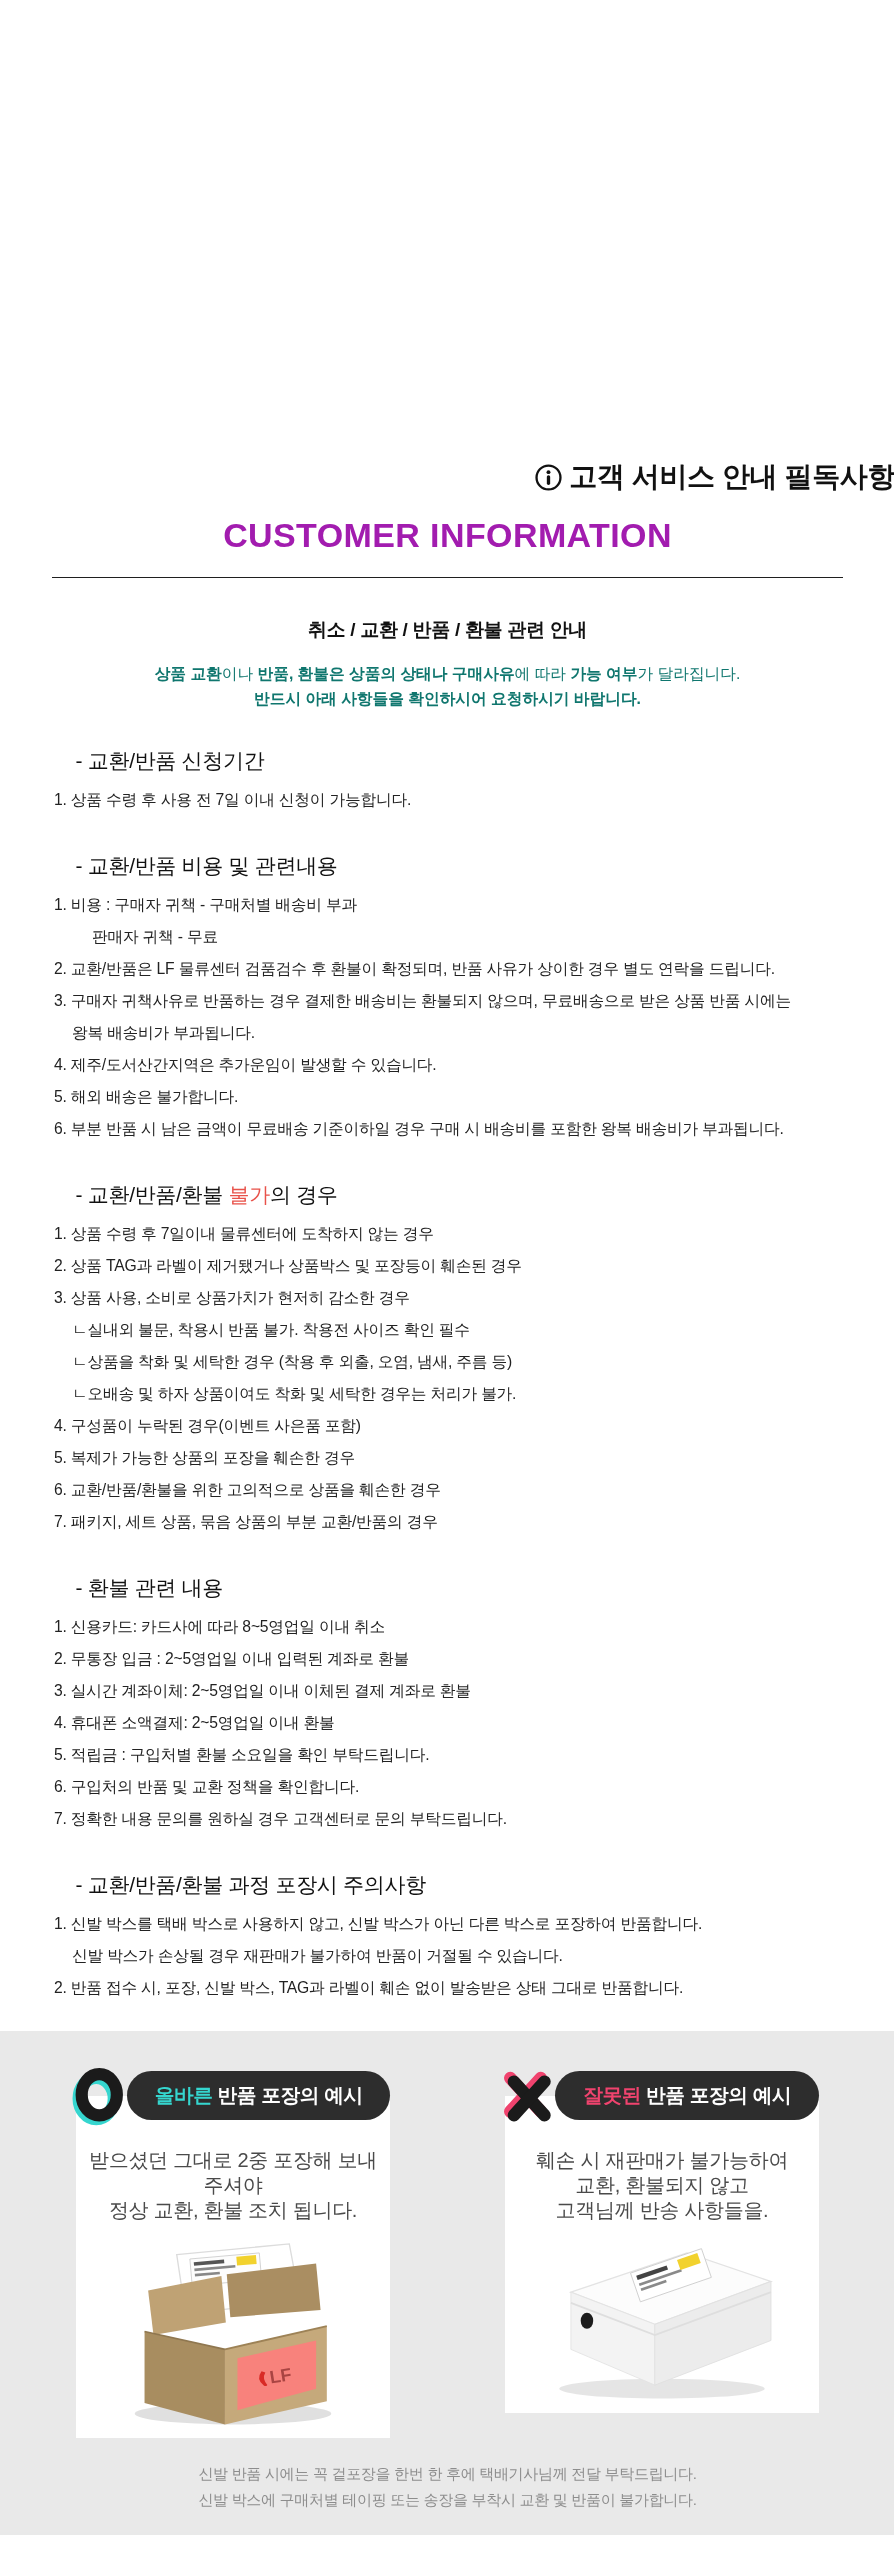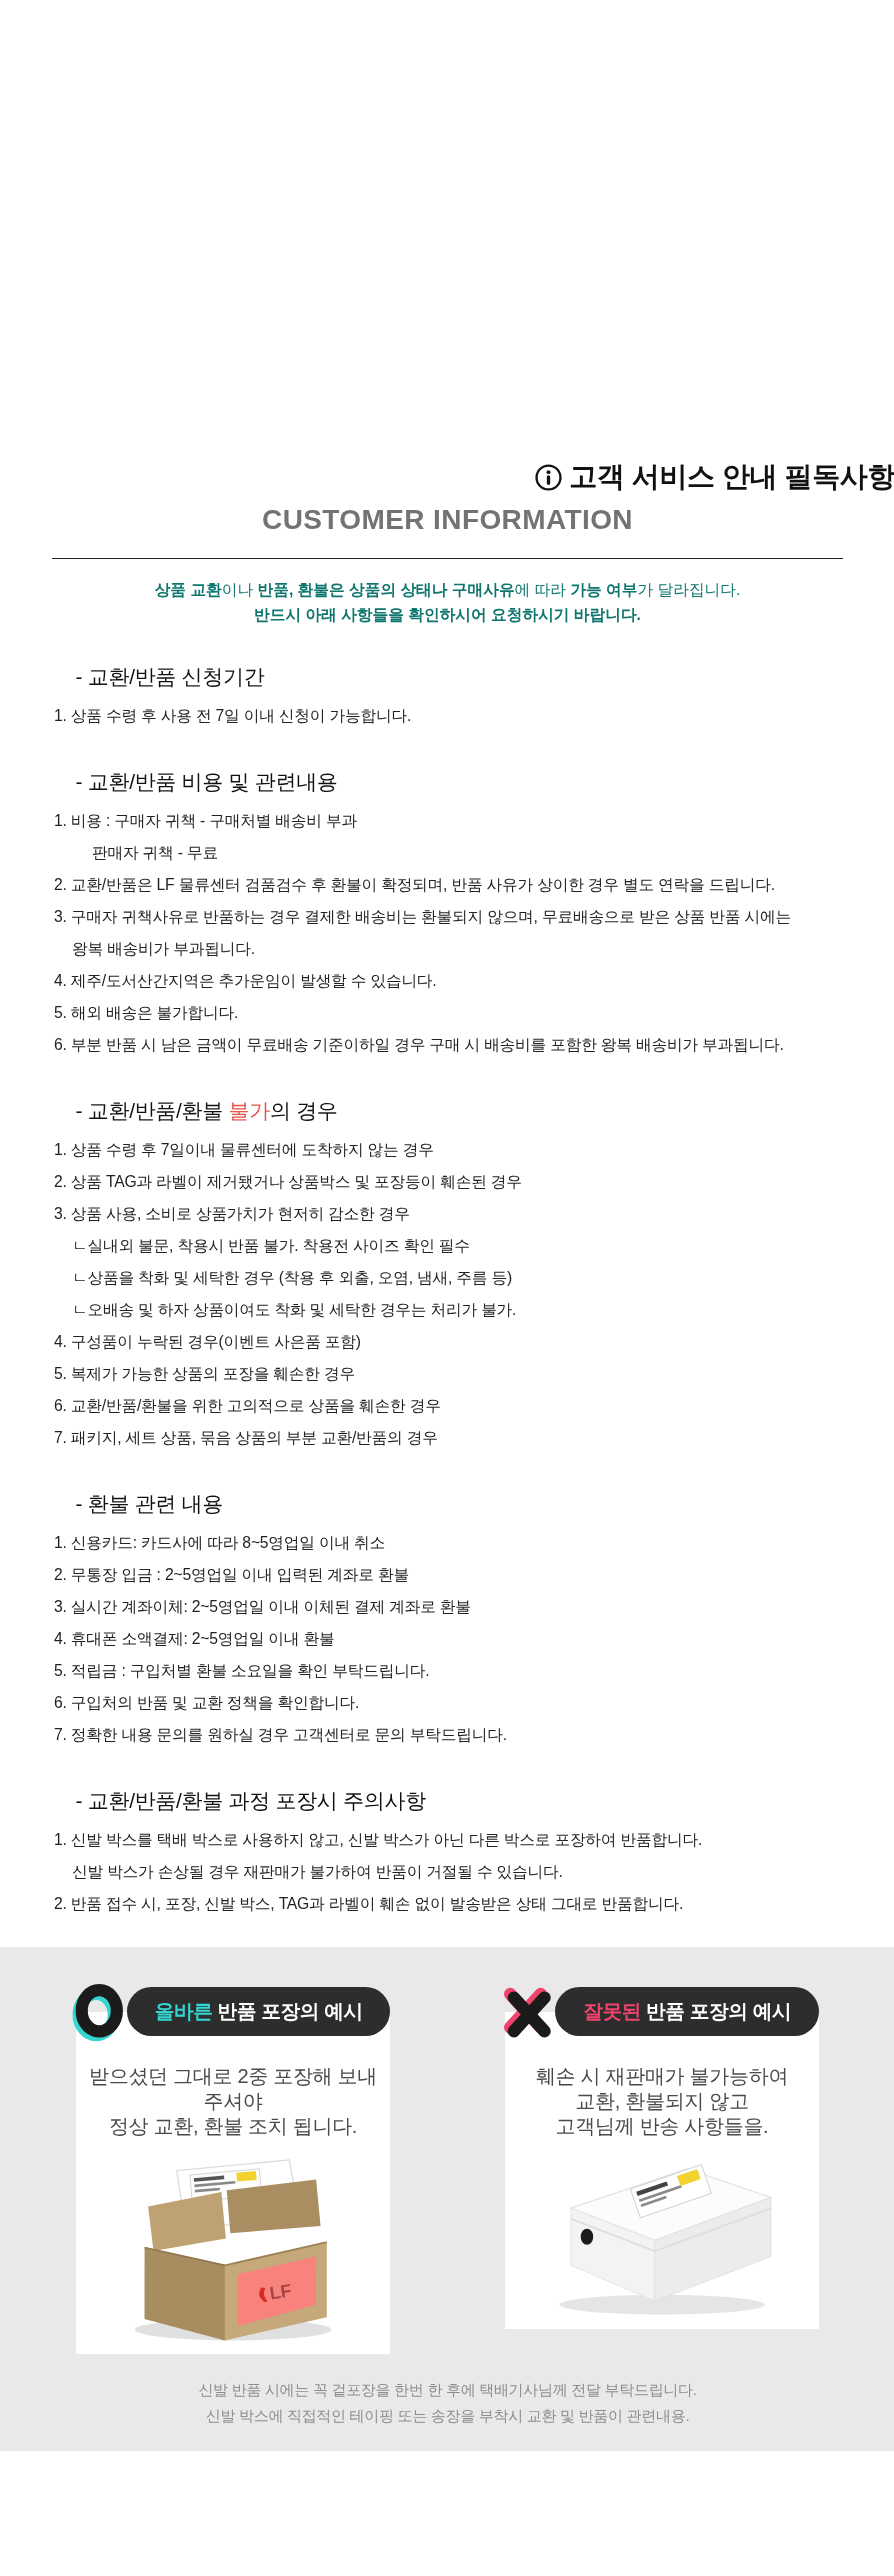--- a/index.html
+++ b/index.html
@@ -6,21 +6,21 @@
   body{
     width:895px;height:2576px;margin:0 auto;overflow:hidden;
     font-family:"Liberation Sans","DejaVu Sans",sans-serif;
     color:#1c1c1c;-webkit-font-smoothing:antialiased;
   }
   .page{width:895px;height:2576px;box-sizing:border-box;padding-top:458px;background:#fff;}
 
   
   .hdr{text-align:center;}
   .hdr-kr{font-size:28px;font-weight:800;letter-spacing:-0.4px;display:flex;align-items:center;justify-content:flex-end;gap:6.3px;color:#111;}
-  .hdr-en{font-size:28px;font-weight:600;letter-spacing:0.4px;margin-top:8px;color:#737373;}
+  .hdr-en{font-size:34px;font-weight:600;letter-spacing:0.4px;margin-top:20px;color:#a21caf;}
   .divider{border:none;border-top:1.8px solid #1f1f1f;margin:21.5px 52px 0 52px;}
 
   
   .notice-h{margin-top:39px;text-align:center;font-size:19px;font-weight:800;color:#111;letter-spacing:-0.3px;}
   .intro{margin-top:18px;text-align:center;font-size:15.7px;line-height:25px;color:#0f766e;}
   .intro .b{font-weight:800;}
 
   
   .sections{padding:0 54px;}
   .sec-h{margin:36px 0 9px 0;padding-left:21.5px;font-size:21px;font-weight:400;color:#111;letter-spacing:-0.3px;}
@@ -56,20 +56,21 @@
           <circle cx="20" cy="12.6" r="2.7" fill="#111"></circle>
           <rect x="17.7" y="16.8" width="4.6" height="13.4" rx="2.2" fill="#111"></rect>
         </svg>
       </span>
       <span>고객 서비스 안내 필독사항</span>
     </div>
     <div class="hdr-en">CUSTOMER INFORMATION</div>
   </div>
   <hr class="divider">
 
+  <div class="notice-h">취소 / 교환 / 반품 / 환불  관련 안내</div>
   <div class="intro" id="intro">
       <div><span class="b">상품 교환</span><span>이나 </span><span class="b">반품, 환불은 상품의 상태나 구매사유</span><span>에 따라 </span><span class="b">가능 여부</span><span>가 달라집니다.</span></div>
       <div><span class="b">반드시 아래 사항들을 확인하시어 요청하시기 바랍니다.</span></div>
     </div>
 
   <div class="sections" id="sections">
       <div class="sec-h"><span>- 교환/반품 신청기간</span></div>
       <div class="li">1. 상품 수령 후 사용 전 7일 이내 신청이 가능합니다.</div>
       <div class="sec-h"><span>- 교환/반품 비용 및 관련내용</span></div>
       <div class="li">1. 비용 : 구매자 귀책 - 구매처별 배송비 부과</div>
@@ -204,18 +205,18 @@
               <ellipse cx="66" cy="96" rx="7" ry="9" fill="#1c1c1c"></ellipse>
             </svg>
           </div>
         </div>
       </div>
 
     </div>
 
     <div class="band-note" id="band-note">
         <div>신발 반품 시에는 꼭 겉포장을 한번 한 후에 택배기사님께 전달 부탁드립니다.</div>
-        <div>신발 박스에 직접적인 테이핑 또는 송장을 부착시 교환 및 반품이 관련내용.</div>
+        <div>신발 박스에 구매처별 테이핑 또는 송장을 부착시 교환 및 반품이 불가합니다.</div>
       </div>
   </div>
 
 </div>
 
 
 </body></html>

